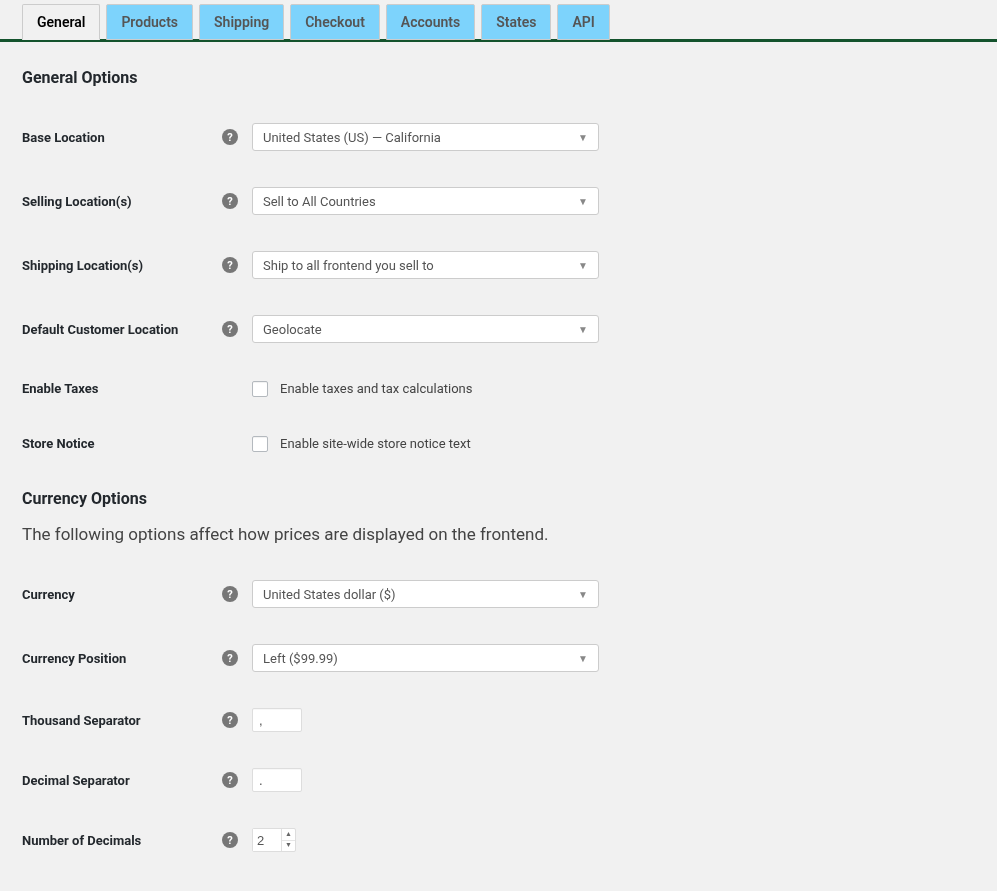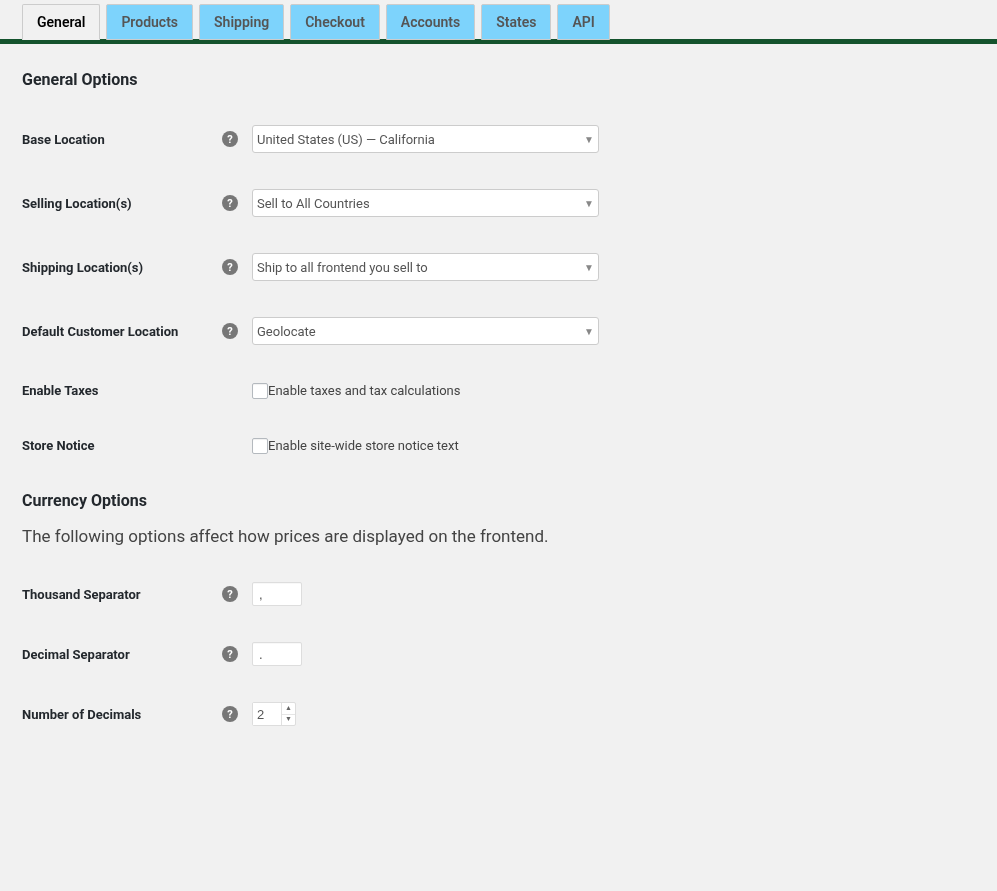--- a/index.html
+++ b/index.html
@@ -10,21 +10,21 @@
     color: #444;
     font-size: 13px;
     width: 997px;
   }
 
   
   .nav-tabs {
     display: flex;
     gap: 6px;
     padding: 0 0 0 22px;
-    border-bottom: 5px solid #14532d;
+    border-bottom: 3px solid #14532d;
     margin-top: 4px;
   }
   .nav-tab {
     border: 1px solid #ccc;
     background: #7dd3fc;
     color: #555;
     padding: 8px 14px;
     font-size: 14px;
     font-weight: 600;
     line-height: 1.3;
@@ -89,32 +89,32 @@
   
   .select2 {
     display: inline-flex;
     align-items: center;
     justify-content: space-between;
     width: 347px;
     height: 28px;
     background: #fff;
     border: 1px solid #ccc;
     border-radius: 3px;
-    padding: 0 4px;
+    padding: 0 10px;
     color: #555;
     font-size: 13px;
     cursor: pointer;
   }
   .select2 .arrow {
     color: #888;
     font-size: 10px;
     margin-left: 8px;
   }
 
-  .checkbox-row { display: flex; align-items: center; }
+  .checkbox-row { display: flex; align-items: center; gap: 12px; }
   .checkbox {
     width: 16px; height: 16px;
     border: 1px solid #b4b9be;
     background: #fff;
     border-radius: 2px;
     box-shadow: inset 0 1px 1px rgba(0,0,0,0.06);
     cursor: pointer;
   }
   .checkbox-label { color: #444; font-size: 13px; }
 
@@ -243,20 +243,40 @@
       </td>
     </tr>
   </tbody>
     </table>
 
   <h2 class="section-title">Currency Options</h2>
   <p class="section-desc">The following options affect how prices are displayed on the frontend.</p>
 
   <table class="form-table">
     <tbody>
+        <tr>
+      <th>Currency</th>
+      <td class="help-cell"><span class="help-icon">?</span></td>
+      <td>
+        <div class="select2">
+          <span>United States dollar ($)</span>
+          <span class="arrow">▼</span>
+        </div>
+      </td>
+    </tr>
+    <tr>
+      <th>Currency Position</th>
+      <td class="help-cell"><span class="help-icon">?</span></td>
+      <td>
+        <div class="select2">
+          <span>Left ($99.99)</span>
+          <span class="arrow">▼</span>
+        </div>
+      </td>
+    </tr>
     <tr>
       <th>Thousand Separator</th>
       <td class="help-cell"><span class="help-icon">?</span></td>
       <td>
         <input class="text-small" type="text" value="," style="">
       </td>
     </tr>
     <tr>
       <th>Decimal Separator</th>
       <td class="help-cell"><span class="help-icon">?</span></td>

